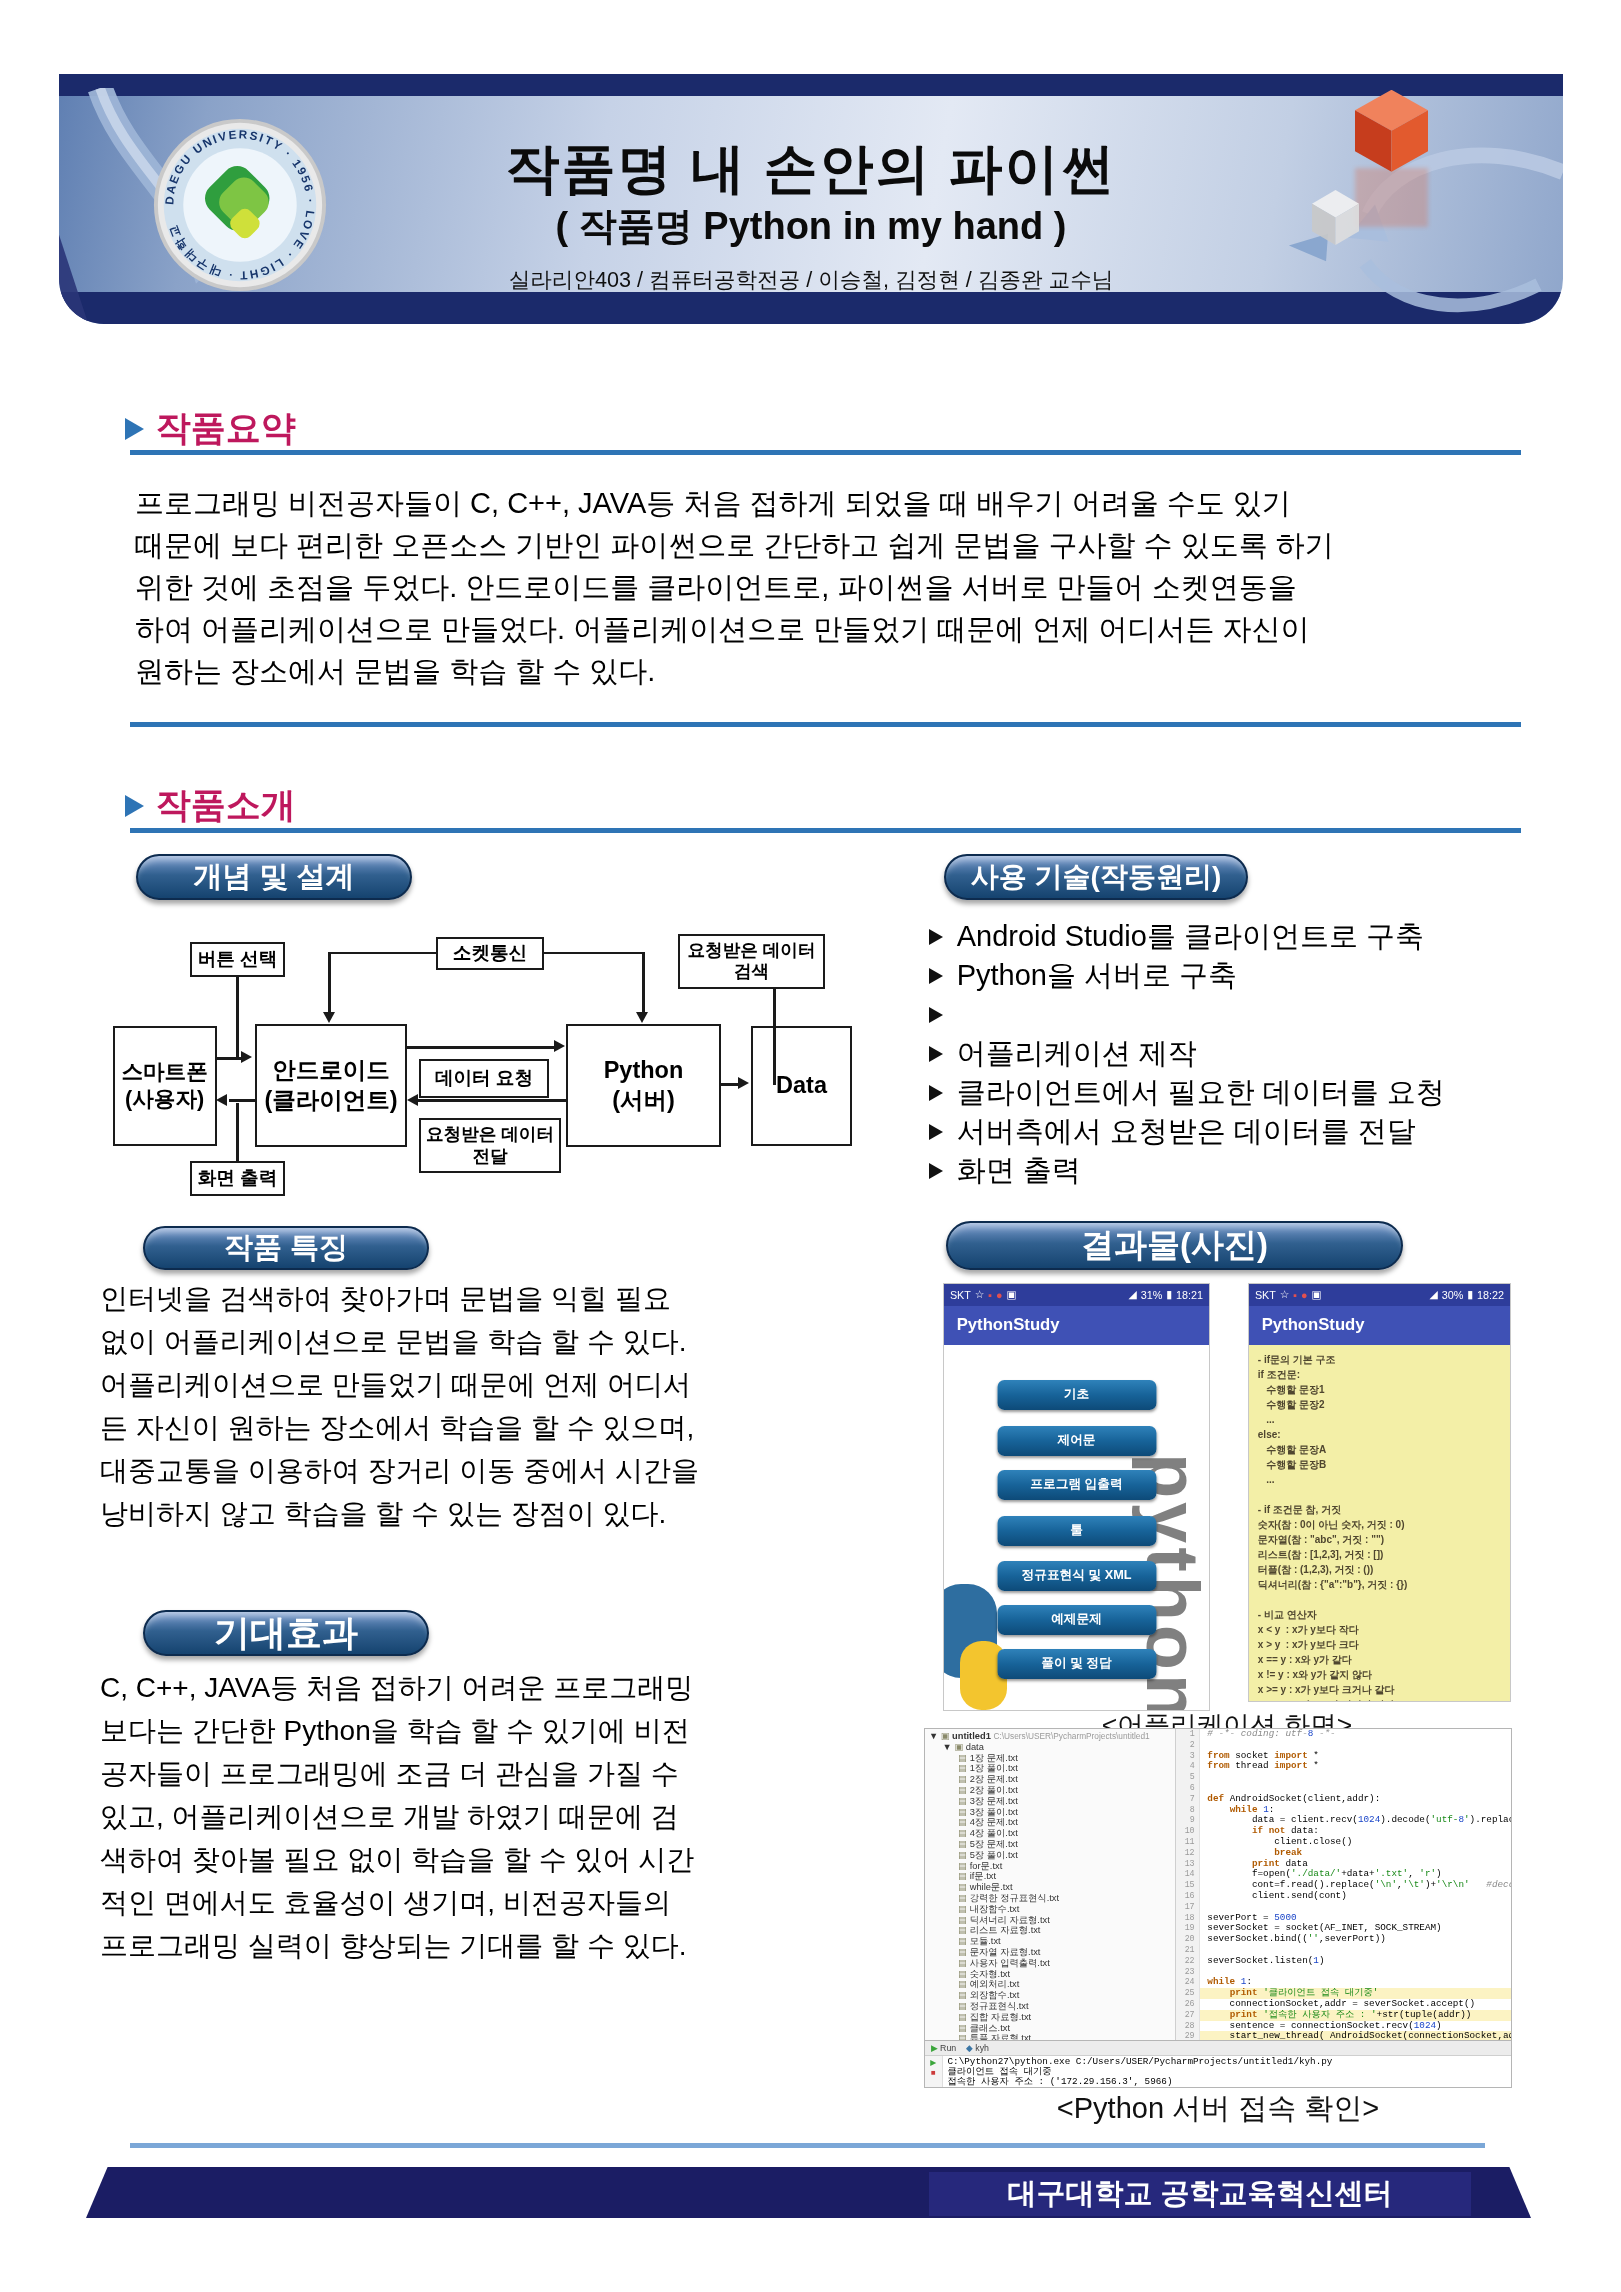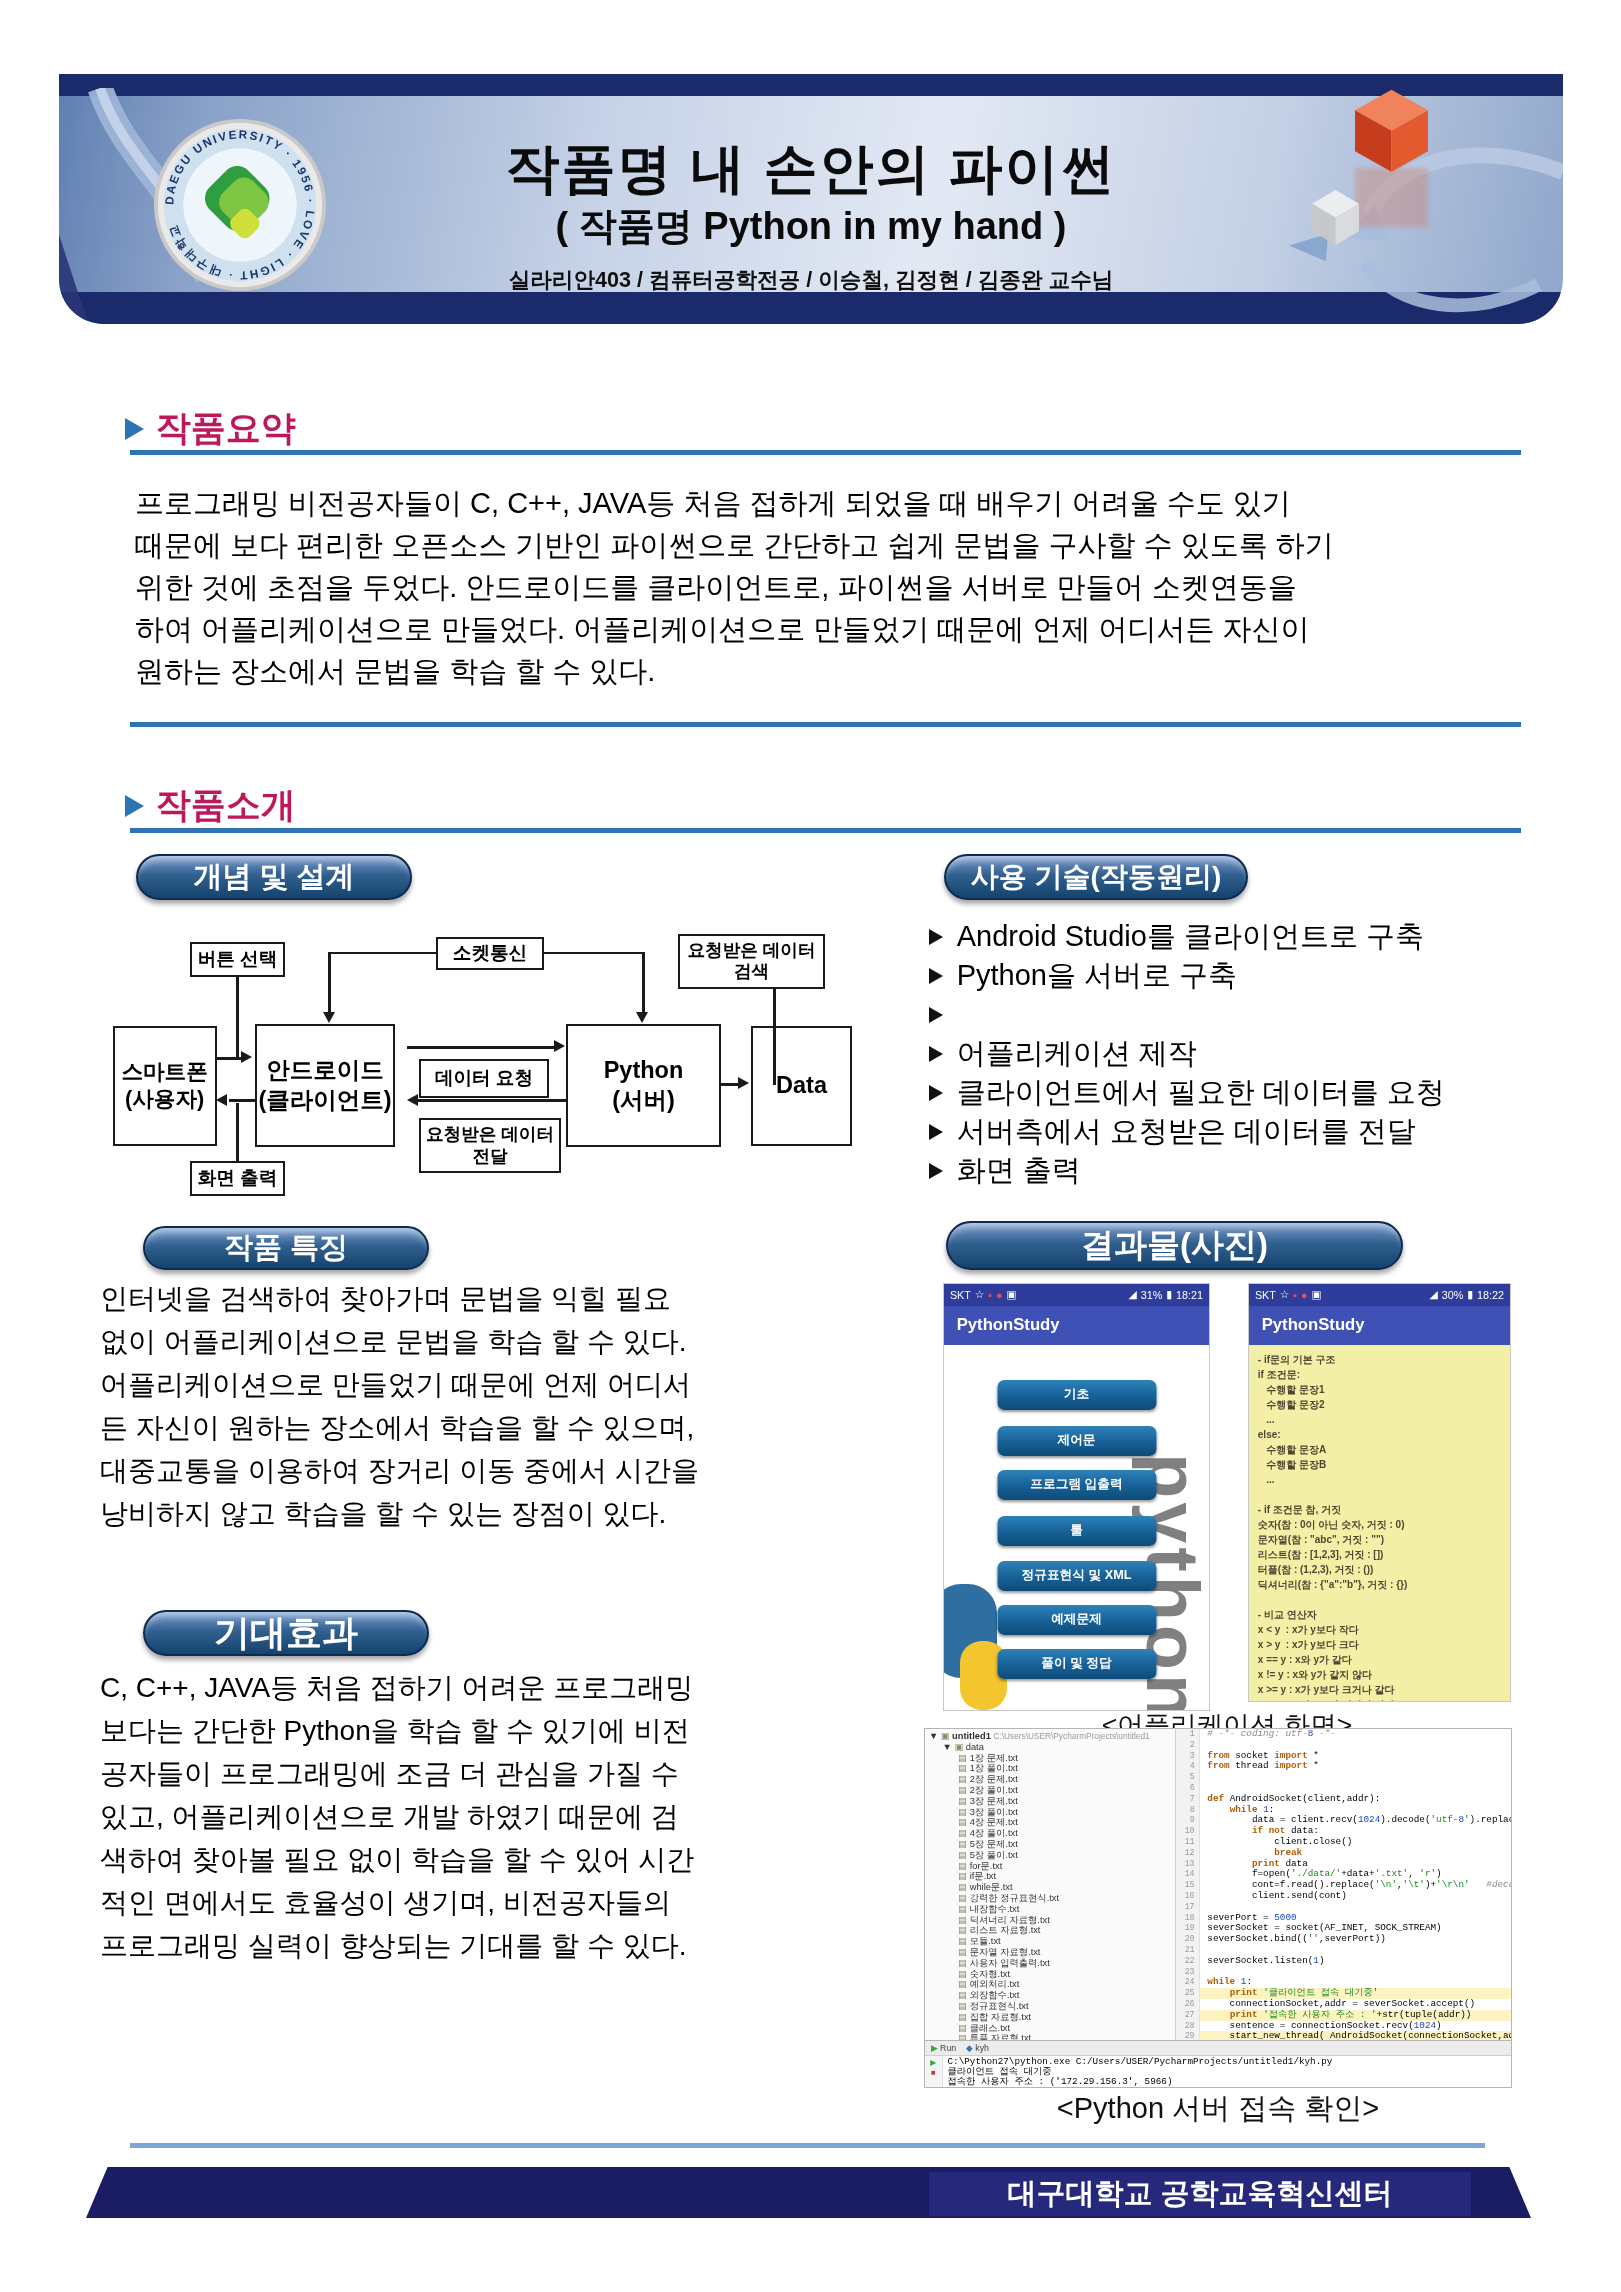--- a/index.html
+++ b/index.html
@@ -7,21 +7,21 @@
   body { width:1621px; height:2293px; position:relative; font-family:"Liberation Sans","DejaVu Sans",sans-serif; color:#000; overflow:hidden; }
   .abs { position:absolute; }
 
   
   #banner { left:59px; top:74px; width:1504px; height:250px; border-radius:0 0 45px 45px;
     background:linear-gradient(100deg,#5f7fb2 0%,#8aa2c8 10%,#c6d2e7 36%,#e3e9f4 58%,#c2cfe4 80%,#8fa6cb 100%); overflow:hidden; }
   #banner-topbar { left:0; top:0; width:100%; height:21.6px; background:#1b2a6b; }
   #banner-botbar { left:0; bottom:0; width:100%; height:32px; background:#1b2a6b; border-radius:0 0 45px 45px; }
   #banner-title { left:0; top:59px; width:100%; text-align:center; font-size:54px; font-weight:bold; letter-spacing:2px; color:#0b0b0b; }
   #banner-subtitle { left:0; top:127px; width:100%; text-align:center; font-size:38px; font-weight:bold; color:#0b0b0b; }
-  #banner-authors { left:0; top:191px; width:100%; text-align:center; font-size:21.6px; font-weight:bold; color:#101010; }
+  #banner-authors { left:0; top:191px; width:100%; text-align:center; font-size:21.6px; font-weight:normal; color:#101010; }
   #emblem { left:93px; top:43px; width:176px; height:176px; z-index:5; }
   .cube-face { position:absolute; width:100%; height:100%; }
   #cube-red { right:135px; top:15.7px; width:73px; height:82px; z-index:4; }
   #cube-red .top { clip-path:polygon(50% 0,100% 25%,50% 50%,0 25%); background:#f0825c; }
   #cube-red .left { clip-path:polygon(0 25%,50% 50%,50% 100%,0 75%); background:#c63d1d; }
   #cube-red .right { clip-path:polygon(100% 25%,50% 50%,50% 100%,100% 75%); background:#e25a2e; }
   #cube-white { right:204px; top:116px; width:47px; height:55px; z-index:4; opacity:.9; }
   #cube-white .top { clip-path:polygon(50% 0,100% 25%,50% 50%,0 25%); background:#f2f2f2; }
   #cube-white .left { clip-path:polygon(0 25%,50% 50%,50% 100%,0 75%); background:#c9c9c9; }
   #cube-white .right { clip-path:polygon(100% 25%,50% 50%,50% 100%,100% 75%); background:#dedede; }
@@ -176,21 +176,21 @@
 </div>
 <div class="abs rule" style="left:130px; top:828px; width:1391px;"></div>
 
 <div class="abs pill" style="left:136px; top:854px; width:276px; height:46px; font-size:29px;">개념 및 설계</div>
 <div class="abs pill" style="left:944px; top:854px; width:304px; height:46px; font-size:28px;">사용 기술(작동원리)</div>
 
 <div id="diagram" class="abs">
 
   <div class="dnode" style="left:19.6px; top:100px; width:104px; height:120px;">스마트폰
 (사용자)</div>
-  <div class="dnode" style="left:162px; top:98px; width:140px; height:123px; font-size:23.5px;">안드로이드
+  <div class="dnode" style="left:162px; top:98px; width:152px; height:123px; font-size:23.5px;">안드로이드
 (클라이언트)</div>
   <div class="dnode" style="left:473px; top:98px; width:155px; height:123px; font-size:23.5px;">Python
 (서버)</div>
   <div class="dnode" style="left:658px; top:100px; width:101px; height:120px; font-size:23.5px;">Data</div>
 
   <div class="dlabel" style="left:97px; top:15.7px; width:95px; height:35px;">버튼 선택</div>
   <div class="dlabel" style="left:343px; top:10.8px; width:108px; height:33px;">소켓통신</div>
   <div class="dlabel" style="left:585px; top:7.8px; width:147px; height:55px; font-size:17.6px;">요청받은 데이터
 검색</div>
   <div class="dlabel" style="left:326px; top:133px; width:130px; height:39px;">데이터 요청</div>

